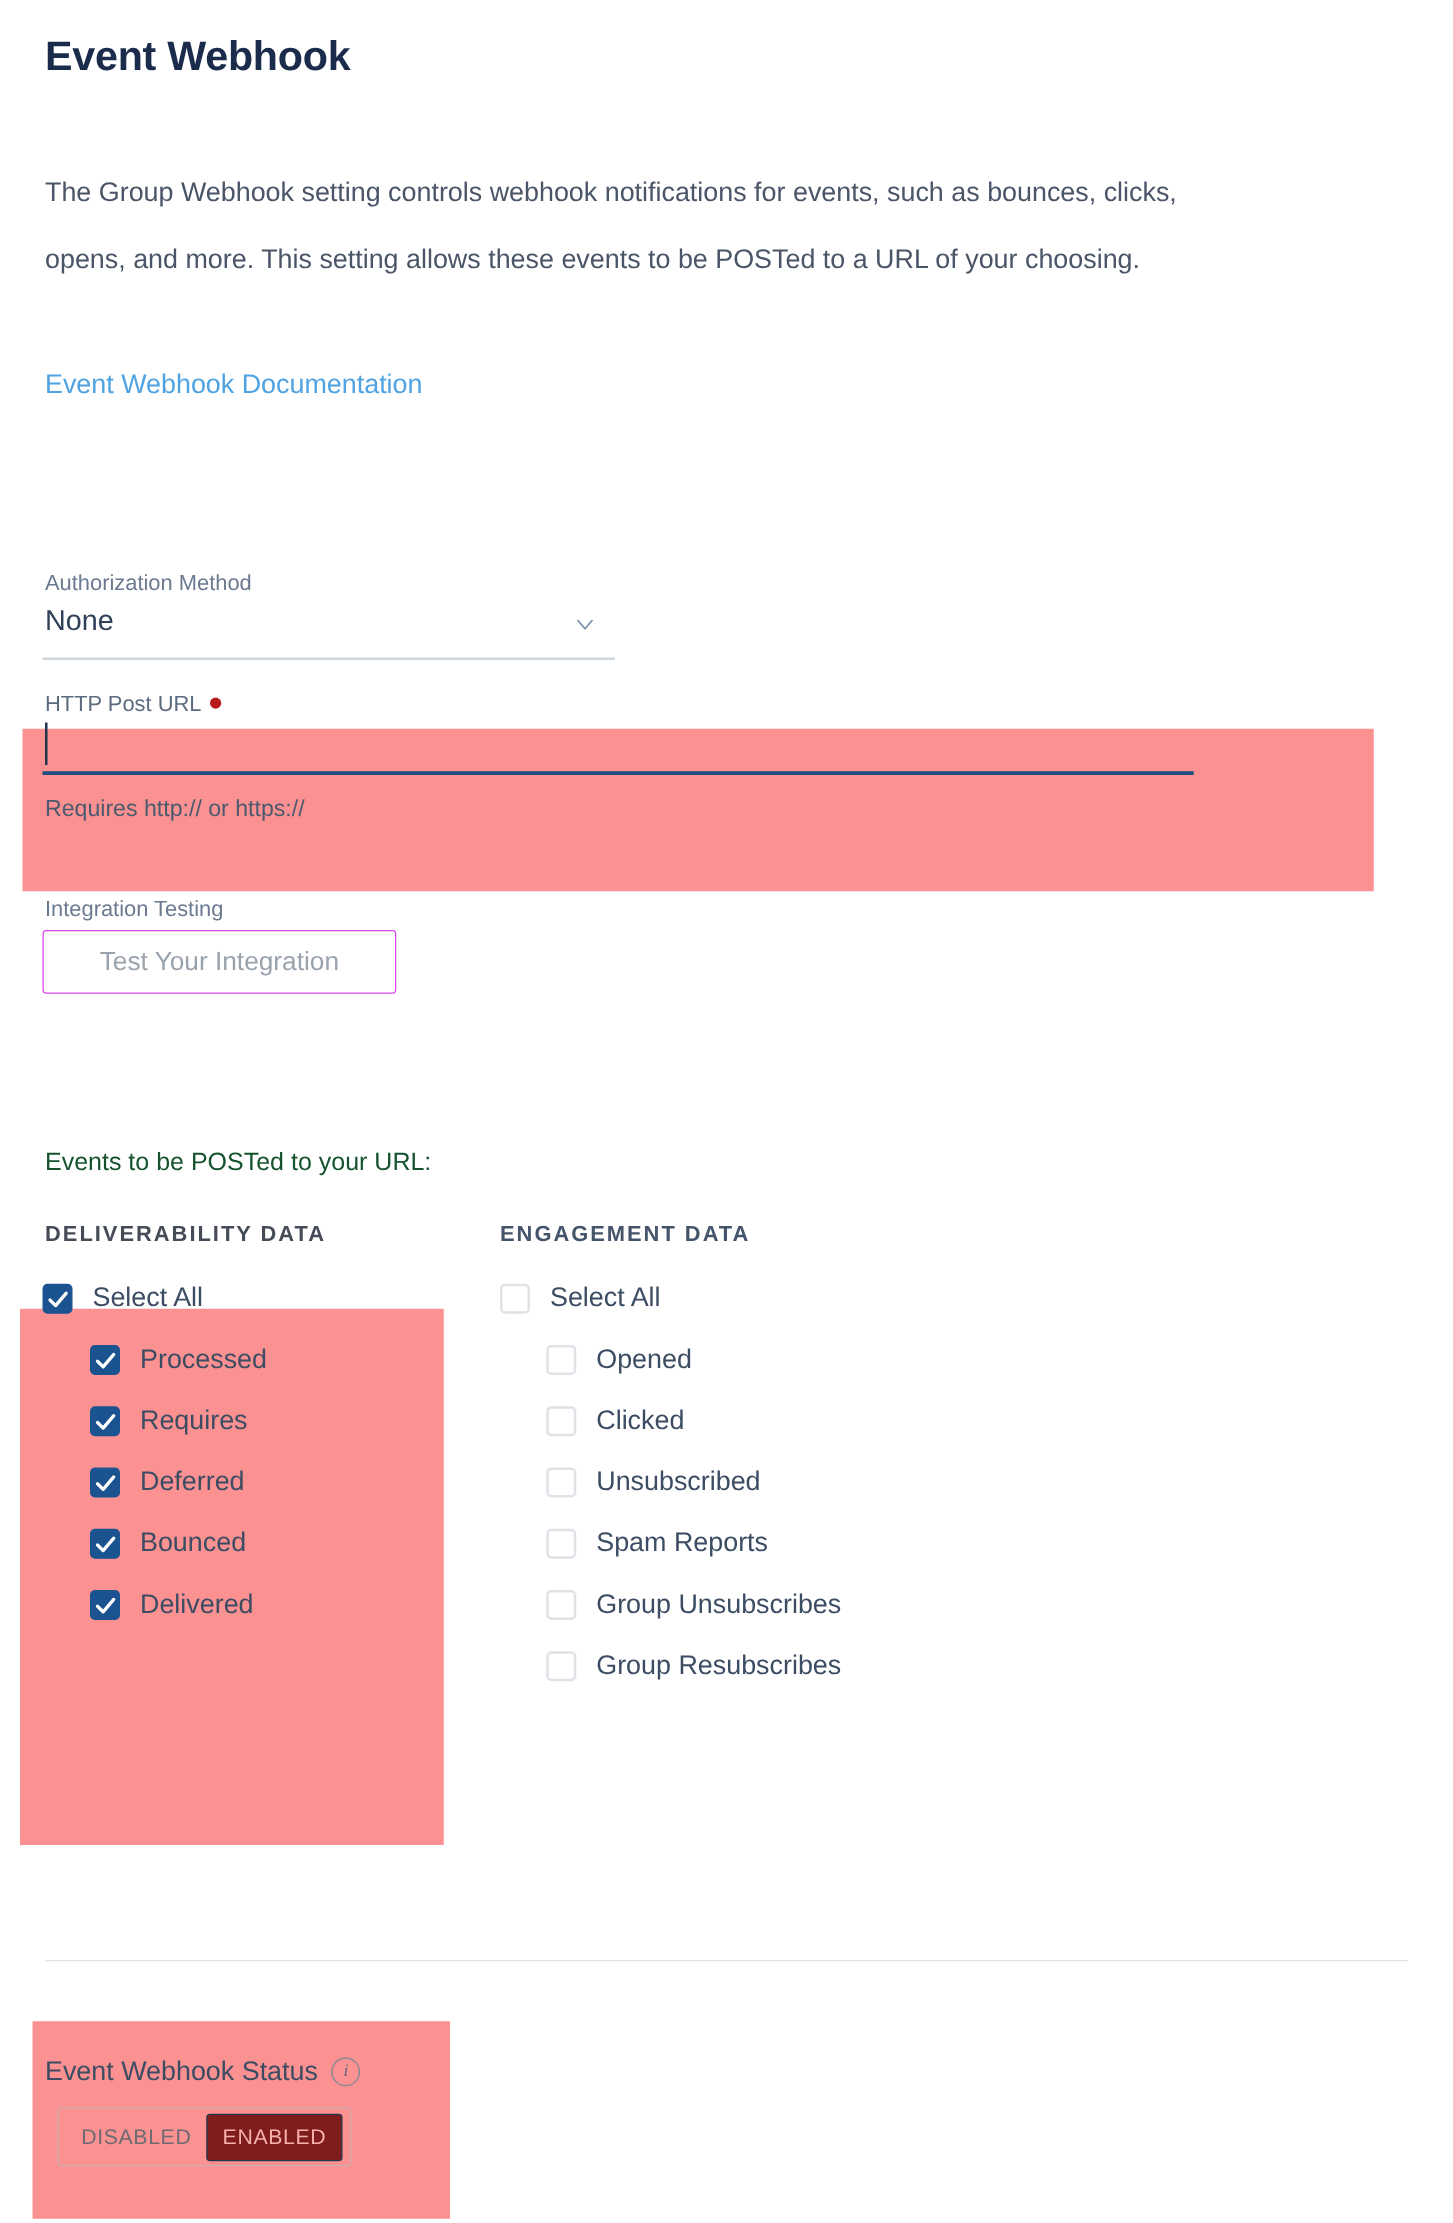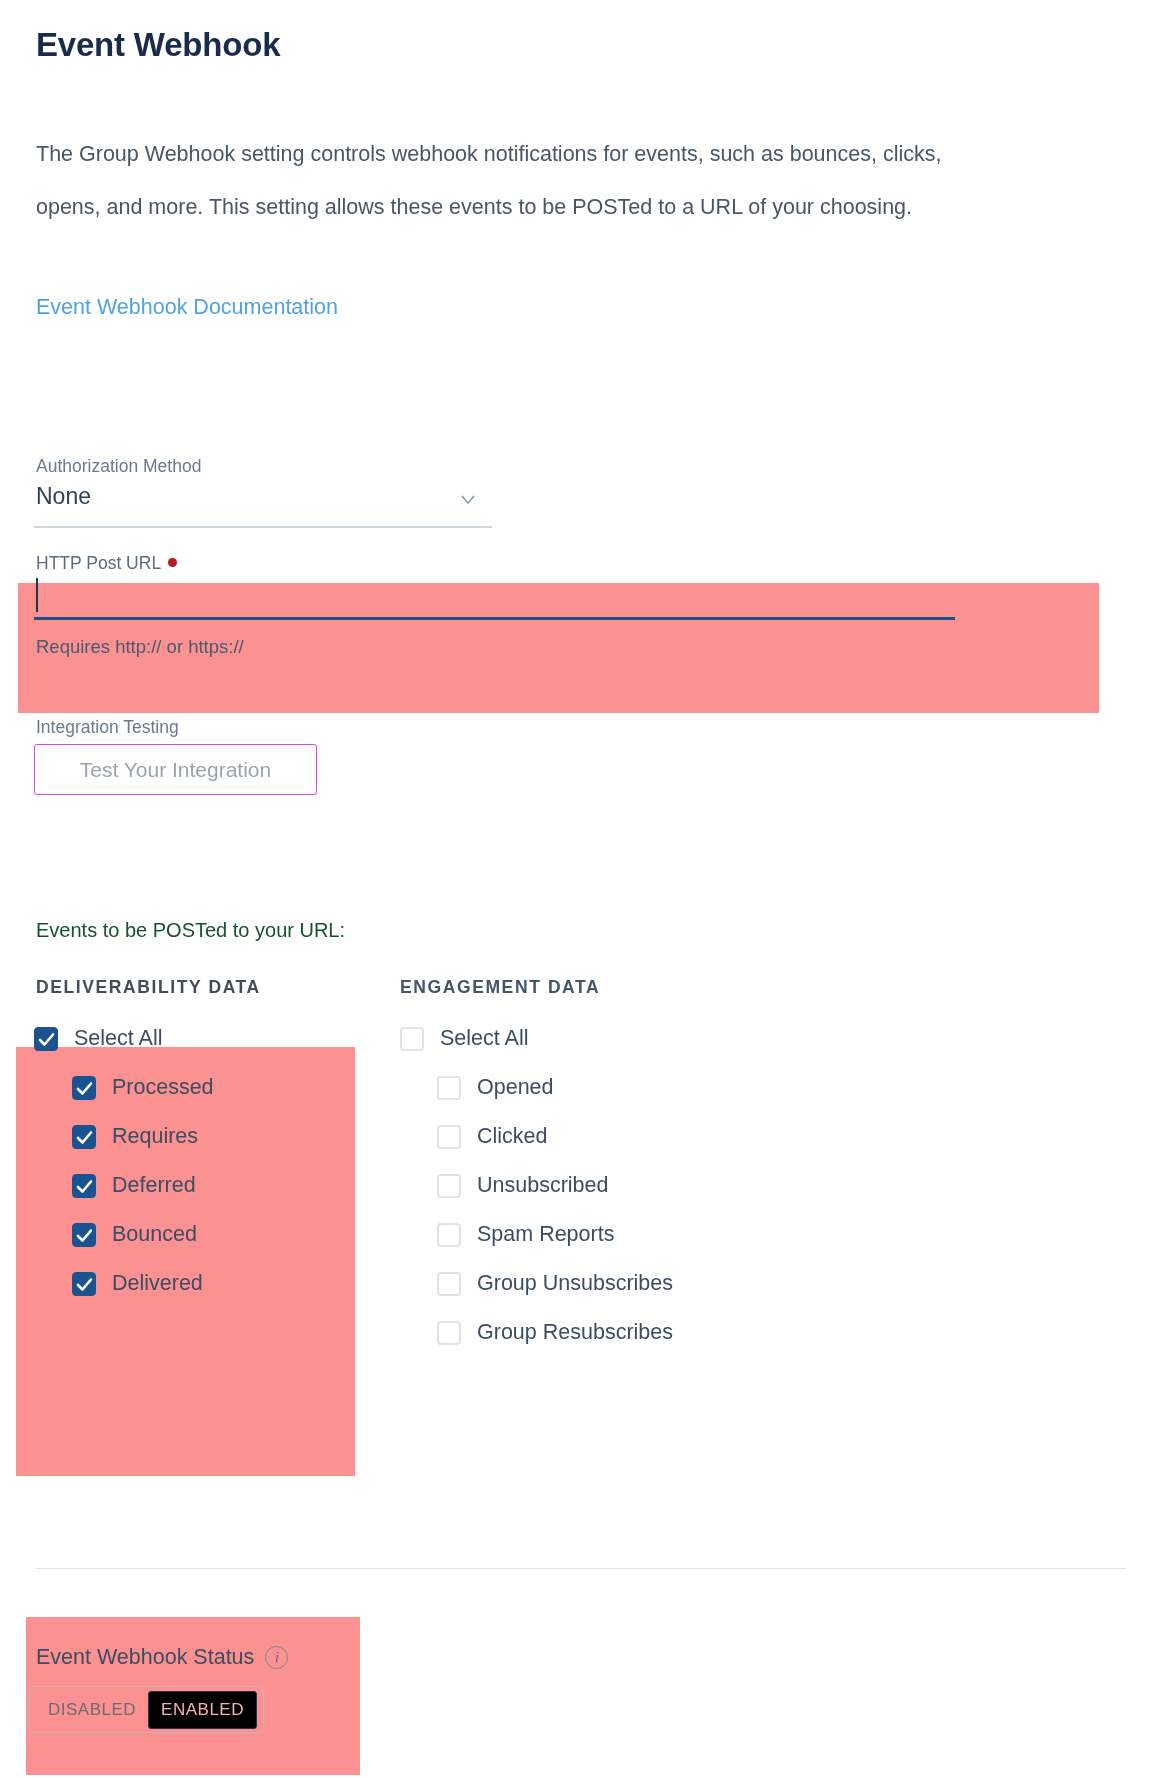--- a/index.html
+++ b/index.html
@@ -252,39 +252,39 @@
     margin-left: 11px;
     font-size: 14px;
     font-style: italic;
     font-family: "Liberation Serif", serif;
     color: #5c6b7f;
     line-height: 1;
   }
 
   .toggle-group {
     position: absolute;
-    left: 29px;
+    left: 46px;
     top: 1686px;
     height: 47px;
     border: 1px solid #cbb0ae;
     border-radius: 3px;
     display: flex;
     align-items: center;
     padding: 4px 6px;
   }
   .seg {
     font-size: 17px;
     letter-spacing: 0.5px;
     padding: 8px 12px;
     border-radius: 3px;
     cursor: pointer;
     font-family: "Liberation Sans", sans-serif;
   }
   .seg.off { color: #6c6b72; background: transparent; }
-  .seg.on  { color: #f6b0ad; background: #000000; border: 1px solid #24344f; }
+  .seg.on  { color: #f6b0ad; background: #7f1d1d; border: 1px solid #24344f; }
 </style>
 </head>
 <body>
 
 <div class="page">
 
   <div class="hl" id="hl-url"></div>
   <div class="hl" id="hl-deliv"></div>
   <div class="hl" id="hl-status"></div>
 

